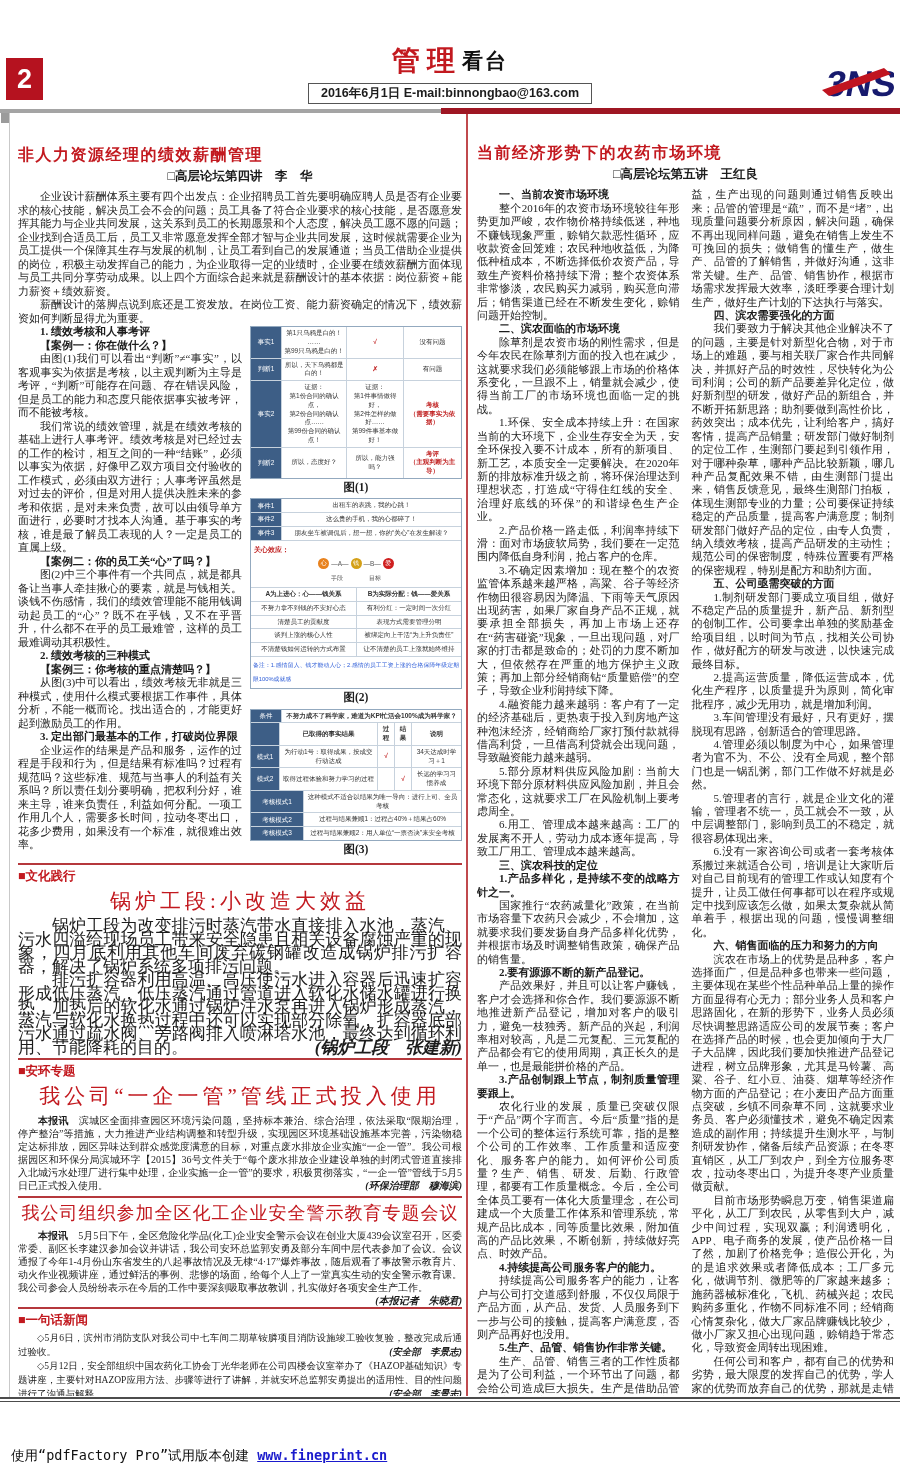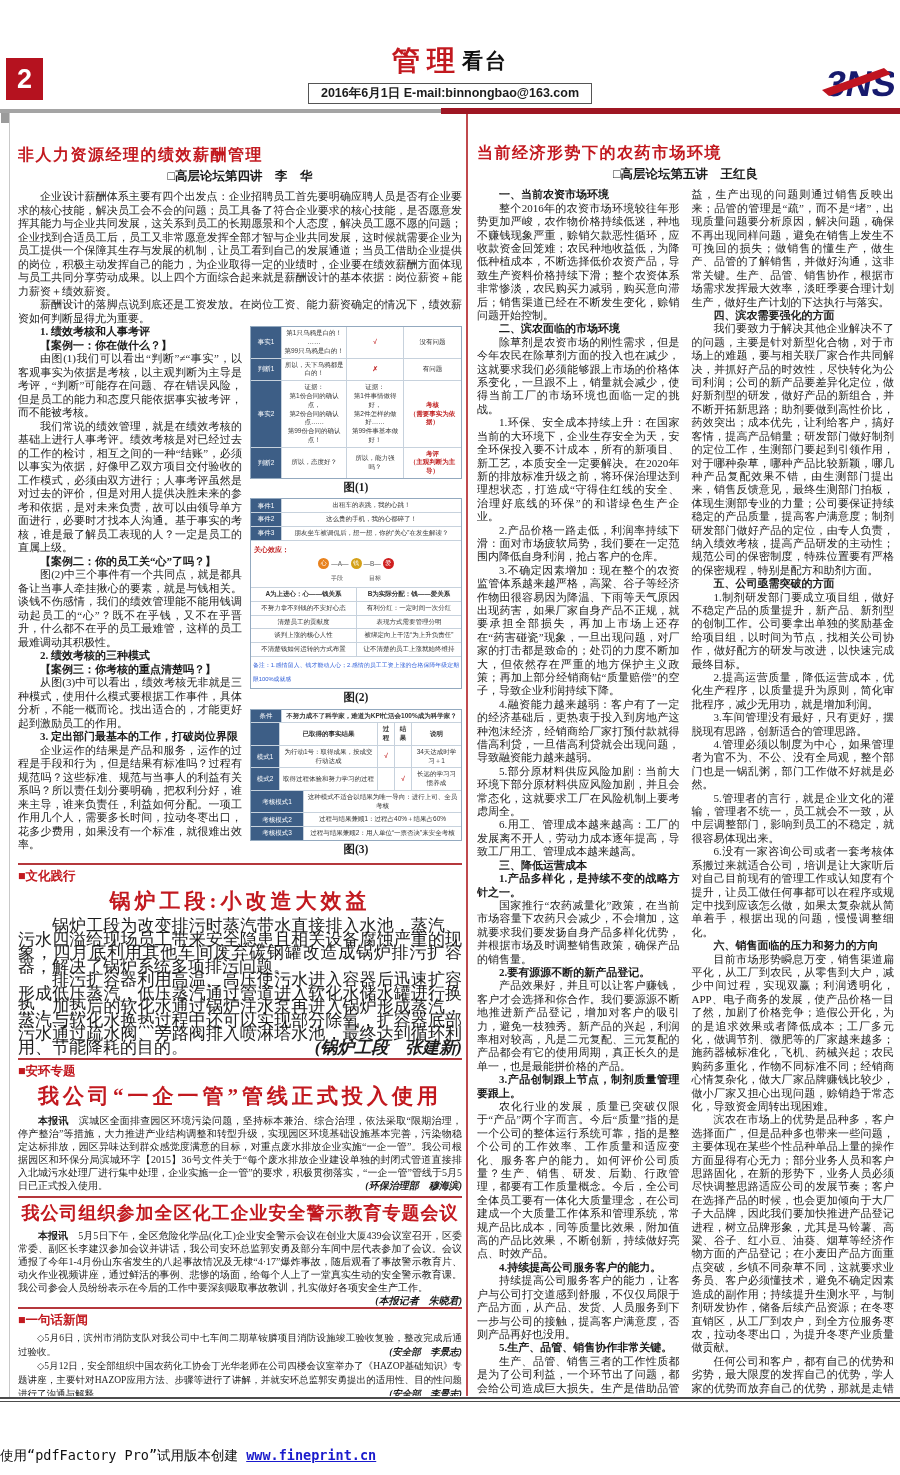--- a/index.html
+++ b/index.html
@@ -34,21 +34,21 @@
   .art-title { color:#c2191f; font-size:16px; font-weight:bold; text-align:left; letter-spacing:1.5px; line-height:1.15;margin-top:28px; }
   .byline { text-align:center; font-size:12.5px; font-weight:bold; margin:4px 0 5px; }
 
   .art1-body { font-size:11px; line-height:13.5px; text-align:justify; }
   .art1-body p, .body-md p, .body-sm p { text-indent:2em; }
   p.ph { font-weight:bold; }
   .figwrap { float:right; width:212px; margin:1px 0 3px 8px; }
 
   .redline { clear:both; height:2px; background:#b5383c; margin:4px 0 3px; }
   .seclabel { color:#c2191f; font-weight:bold; font-size:12.5px; font-family:"Liberation Sans",sans-serif; margin:1px 0 2px; }
-  .sec-title { color:#c2191f; font-size:21px; font-weight:bold; text-align:center; letter-spacing:4px; margin:1px 0 4px; }
+  .sec-title { color:#c2191f; font-size:21px; font-weight:normal; text-align:center; letter-spacing:4px; margin:1px 0 4px; }
   .sec-title.small { font-size:18px; letter-spacing:1px; }
   .body-md { font-size:17px; line-height:13.5px; text-align:justify; }
   .body-sm { font-size:10px; line-height:13px; text-align:justify; }
   .news { line-height:14px; font-size:9.5px; }
   .author { float:right; font-style:italic; font-weight:bold; padding-left:6px; }
   .lead { font-weight:bold; }
 
   .rbody { column-count:2; column-gap:12px; height:1222px; font-size:11px; line-height:13.4px; text-align:justify; margin-top:5px; overflow:hidden; }
   .rbody p { text-indent:2em; }
 
@@ -73,21 +73,21 @@
   .figcap { text-align:center; font-weight:bold; font-size:11.5px; margin:2px 0 4px; }
   .feffect { padding:2px 3px; border-top:1px solid #c7d2dd; font-family:"Liberation Sans",sans-serif; }
   .fe-label { color:#c22525; font-weight:bold; font-size:7px; }
   .fe-line { display:flex; align-items:center; justify-content:center; gap:2px; margin:1px 0; }
   .dot { display:inline-flex; width:11px; height:11px; border-radius:50%; color:#fff; font-size:6px; align-items:center; justify-content:center; }
   .fe-link { font-size:6.5px; color:#555; }
   .fe-subs { display:flex; justify-content:center; gap:26px; font-size:6px; color:#555; }
 
   .bottomrule { position:absolute; left:0; top:1397px; width:100%; height:5px;
                 border-top:2px solid #4c4c4c; border-bottom:1px solid #4c4c4c; }
-  .footer { position:absolute; left:0; top:1447px; font-family:"DejaVu Sans Mono",monospace; font-size:13.5px; color:#111; }
+  .footer { position:absolute; left:11px; top:1447px; font-family:"DejaVu Sans Mono",monospace; font-size:13.5px; color:#111; }
   .flink { color:#1a1acc; text-decoration:underline; font-weight:bold; }
 </style>
 </head>
 <body>
 
 <div class="page">
   <div class="edge-sq"></div>
   <div class="edge-line"></div>
 
   <div class="hdr">
@@ -315,43 +315,43 @@
         <p class="ph">一、当前农资市场环境</p>
         <p>整个2016年的农资市场环境较往年形势更加严峻，农作物价格持续低迷，种地不赚钱现象严重，赊销欠款恶性循环，应收款资金回笼难；农民种地收益低，为降低种植成本，不断选择低价农资产品，导致生产资料价格持续下滑；整个农资体系非常惨淡，农民购买力减弱，购买意向滞后；销售渠道已经在不断发生变化，赊销问题开始控制。</p>
         <p class="ph">二、滨农面临的市场环境</p>
         <p>除草剂是农资市场的刚性需求，但是今年农民在除草剂方面的投入也在减少，这就要求我们必须能够跟上市场的价格体系变化，一旦跟不上，销量就会减少，使得当前工厂的市场环境也面临一定的挑战。</p>
         <p>1.环保、安全成本持续上升：在国家当前的大环境下，企业生存安全为天，安全环保投入要不计成本，所有的新项目、新工艺，本质安全一定要解决。在2020年新的排放标准升级之前，将环保治理达到理想状态，打造成“守得住红线的安全、治理好底线的环保”的和谐绿色生产企业。</p>
         <p>2.产品价格一路走低，利润率持续下滑：面对市场疲软局势，我们要在一定范围内降低自身利润，抢占客户的仓库。</p>
         <p>3.不确定因素增加：现在整个的农资监管体系越来越严格，高粱、谷子等经济作物田很容易因为降温、下雨等天气原因出现药害，如果厂家自身产品不正规，就要承担全部损失，再加上市场上还存在“药害碰瓷”现象，一旦出现问题，对厂家的打击都是致命的；处罚的力度不断加大，但依然存在严重的地方保护主义政策；再加上部分经销商钻“质量赔偿”的空子，导致企业利润持续下降。</p>
         <p>4.融资能力越来越弱：客户有了一定的经济基础后，更热衷于投入到房地产这种泡沫经济，经销商给厂家打预付款就得借高利贷，一旦借高利贷就会出现问题，导致融资能力越来越弱。</p>
         <p>5.部分原材料供应风险加剧：当前大环境下部分原材料供应风险加剧，并且会常态化，这就要求工厂在风险机制上要考虑周全。</p>
         <p>6.用工、管理成本越来越高：工厂的发展离不开人，劳动力成本逐年提高，导致工厂用工、管理成本越来越高。</p>
-        <p class="ph">三、降低运营成本</p>
+        <p class="ph">三、滨农科技的定位</p>
         <p class="ph">1.产品多样化，是持续不变的战略方针之一。</p>
         <p>国家推行“农药减量化”政策，在当前市场容量下农药只会减少，不会增加，这就要求我们要发扬自身产品多样化优势，并根据市场及时调整销售政策，确保产品的销售量。</p>
         <p class="ph">2.要有源源不断的新产品登记。</p>
         <p>产品效果好，并且可以让客户赚钱，客户才会选择和你合作。我们要源源不断地推进新产品登记，增加对客户的吸引力，避免一枝独秀。新产品的兴起，利润率相对较高，凡是二元复配、三元复配的产品都会有它的使用周期，真正长久的是单一，也是最能拼价格的产品。</p>
         <p class="ph">3.产品创制跟上节点，制剂质量管理要跟上。</p>
         <p>农化行业的发展，质量已突破仅限于“产品”两个字而言。今后“质量”指的是一个公司的整体运行系统可靠，指的是整个公司的工作效率、工作质量和适应变化、服务客户的能力。如何评价公司质量？生产、销售、研发、后勤、行政管理，都要有工作质量概念。今后，全公司全体员工要有一体化大质量理念，在公司建成一个大质量工作体系和管理系统，常规产品比成本，同等质量比效果，附加值高的产品比效果，不断创新，持续做好亮点、时效产品。</p>
         <p class="ph">4.持续提高公司服务客户的能力。</p>
         <p>持续提高公司服务客户的能力，让客户与公司打交道感到舒服，不仅仅局限于产品方面，从产品、发货、人员服务到下一步与公司的接触，提高客户满意度，否则产品再好也没用。</p>
         <p class="ph">5.生产、品管、销售协作非常关键。</p>
         <p>生产、品管、销售三者的工作性质都是为了公司利益，一个环节出了问题，都会给公司造成巨大损失。生产是借助品管提升产品品质，借助其他部门取得间接效益，生产出现的问题则通过销售反映出来；品管的管理是“疏”，而不是“堵”，出现质量问题要分析原因，解决问题，确保不再出现同样问题，避免在销售上发生不可挽回的损失；做销售的懂生产，做生产、品管的了解销售，并做好沟通，这非常关键。生产、品管、销售协作，根据市场需求发挥最大效率，淡旺季要合理计划生产，做好生产计划的下达执行与落实。</p>
         <p class="ph">四、滨农需要强化的方面</p>
         <p>我们要致力于解决其他企业解决不了的问题，主要是针对新型化合物，对于市场上的难题，要与相关联厂家合作共同解决，并抓好产品的时效性，尽快转化为公司利润；公司的新产品要差异化定位，做好新剂型的研发，做好产品的新组合，并不断开拓新思路；助剂要做到高性价比，药效突出；成本优先，让利给客户，搞好客情，提高产品销量；研发部门做好制剂的定位工作，生测部门要起到引领作用，对于哪种杂草，哪种产品比较新颖，哪几种产品复配效果不错，由生测部门提出来，销售反馈意见，最终生测部门拍板，体现生测部专业的力量；公司要保证持续稳定的产品质量，提高客户满意度；制剂研发部门做好产品的定位，由专人负责，纳入绩效考核，提高产品研发的主动性；规范公司的保密制度，特殊位置要有严格的保密规程，特别是配方和助剂方面。</p>
         <p class="ph">五、公司亟需突破的方面</p>
         <p>1.制剂研发部门要成立项目组，做好不稳定产品的质量提升，新产品、新剂型的创制工作。公司要拿出单独的奖励基金给项目组，以时间为节点，找相关公司协作，做好配方的研发与改进，以快速完成最终目标。</p>
         <p>2.提高运营质量，降低运营成本，优化生产程序，以质量提升为原则，简化审批程序，减少无用功，就是增加利润。</p>
         <p>3.车间管理没有最好，只有更好，摆脱现有思路，创新适合的管理思路。</p>
         <p>4.管理必须以制度为中心，如果管理者为官不为、不公、没有全局观，整个部门也是一锅乱粥，部门工作做不好就是必然。</p>
         <p>5.管理者的言行，就是企业文化的灌输，管理者不统一，员工就会不一致，从中层调整部门，影响到员工的不稳定，就很容易体现出来。</p>
         <p>6.没有一家咨询公司或者一套考核体系搬过来就适合公司，培训是让大家听后对自己目前现有的管理工作或认知度有个提升，让员工做任何事都可以在程序或规定中找到应该怎么做，如果太复杂就从简单着手，根据出现的问题，慢慢调整细化。</p>
         <p class="ph">六、销售面临的压力和努力的方向</p>
+        <p>滨农在市场上的优势是品种多，客户选择面广，但是品种多也带来一些问题，主要体现在某些个性品种单品上量的操作方面显得有心无力；部分业务人员和客户思路固化，在新的形势下，业务人员必须尽快调整思路适应公司的发展节奏；客户在选择产品的时候，也会更加倾向于大厂子大品牌，因此我们要加快推进产品登记进程，树立品牌形象，尤其是马铃薯、高粱、谷子、红小豆、油葵、烟草等经济作物方面的产品登记；在小麦田产品方面重点突破，乡镇不同杂草不同，这就要求业务员、客户必须懂技术，避免不确定因素造成的副作用；持续提升生测水平，与制剂研发协作，储备后续产品资源；在冬枣直销区，从工厂到农户，到全方位服务枣农，拉动冬枣出口，为提升冬枣产业质量做贡献。</p>
         <p>目前市场形势瞬息万变，销售渠道扁平化，从工厂到农民，从零售到大户，减少中间过程，实现双赢；利润透明化，APP、电子商务的发展，使产品价格一目了然，加剧了价格竞争；造假公开化，为的是追求效果或者降低成本；工厂多元化，做调节剂、微肥等的厂家越来越多；施药器械标准化，飞机、药械兴起；农民购药多重化，作物不同标准不同；经销商心情复杂化，做大厂家品牌赚钱比较少，做小厂家又担心出现问题，赊销趋于常态化，导致资金周转出现困难。</p>
-        <p>滨农在市场上的优势是品种多，客户选择面广，但是品种多也带来一些问题，主要体现在某些个性品种单品上量的操作方面显得有心无力；部分业务人员和客户思路固化，在新的形势下，业务人员必须尽快调整思路适应公司的发展节奏；客户在选择产品的时候，也会更加倾向于大厂子大品牌，因此我们要加快推进产品登记进程，树立品牌形象，尤其是马铃薯、高粱、谷子、红小豆、油葵、烟草等经济作物方面的产品登记；在小麦田产品方面重点突破，乡镇不同杂草不同，这就要求业务员、客户必须懂技术，避免不确定因素造成的副作用；持续提升生测水平，与制剂研发协作，储备后续产品资源；在冬枣直销区，从工厂到农户，到全方位服务枣农，拉动冬枣出口，为提升冬枣产业质量做贡献。</p>
         <p>任何公司和客户，都有自己的优势和劣势，最大限度的发挥自己的优势，学人家的优势而放弃自己的优势，那就是走错路。</p>
       </div>
   </div>
 
   <div class="bottomrule"></div>
 
   <div class="footer">
     <span>使用“pdfFactory Pro”试用版本创建</span>
     <a class="flink" href="#">www.fineprint.cn</a>
   </div>

